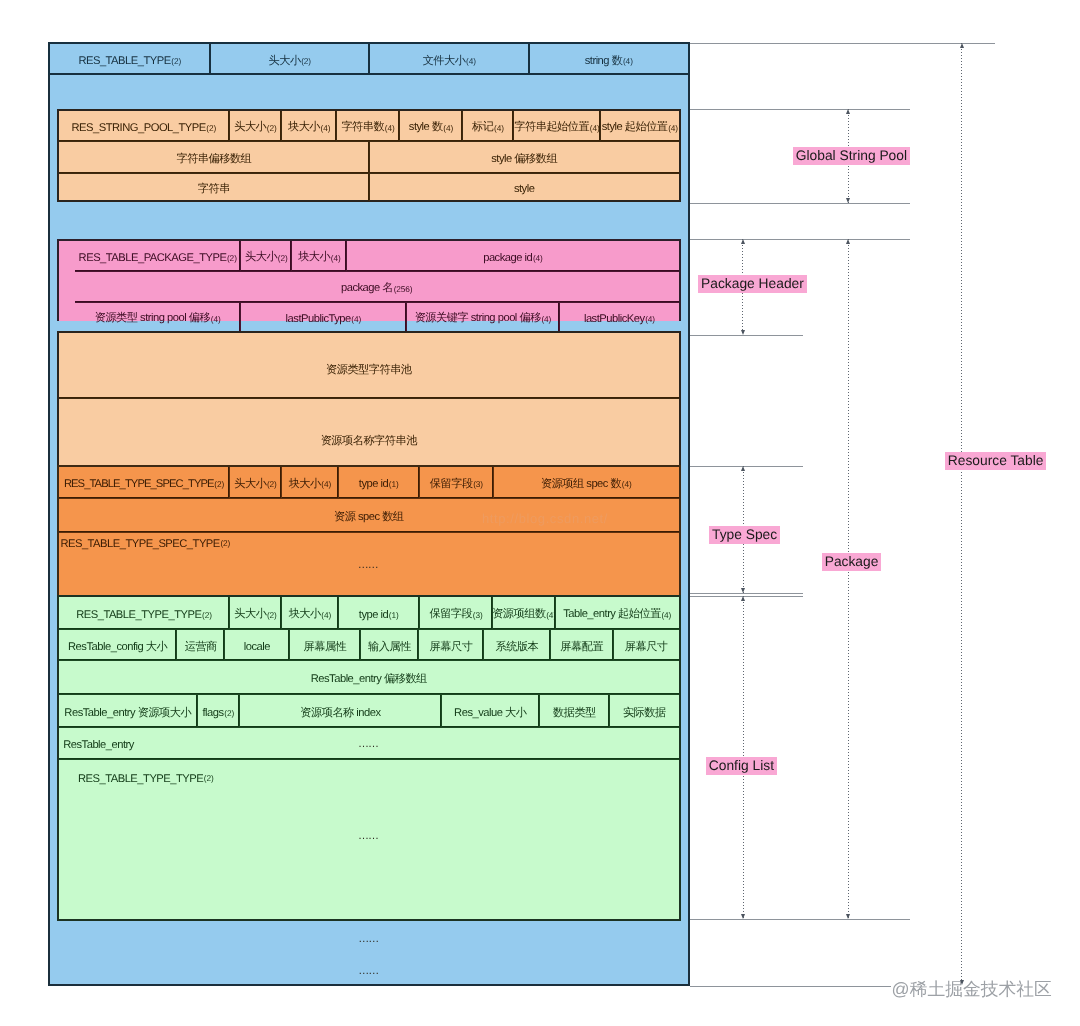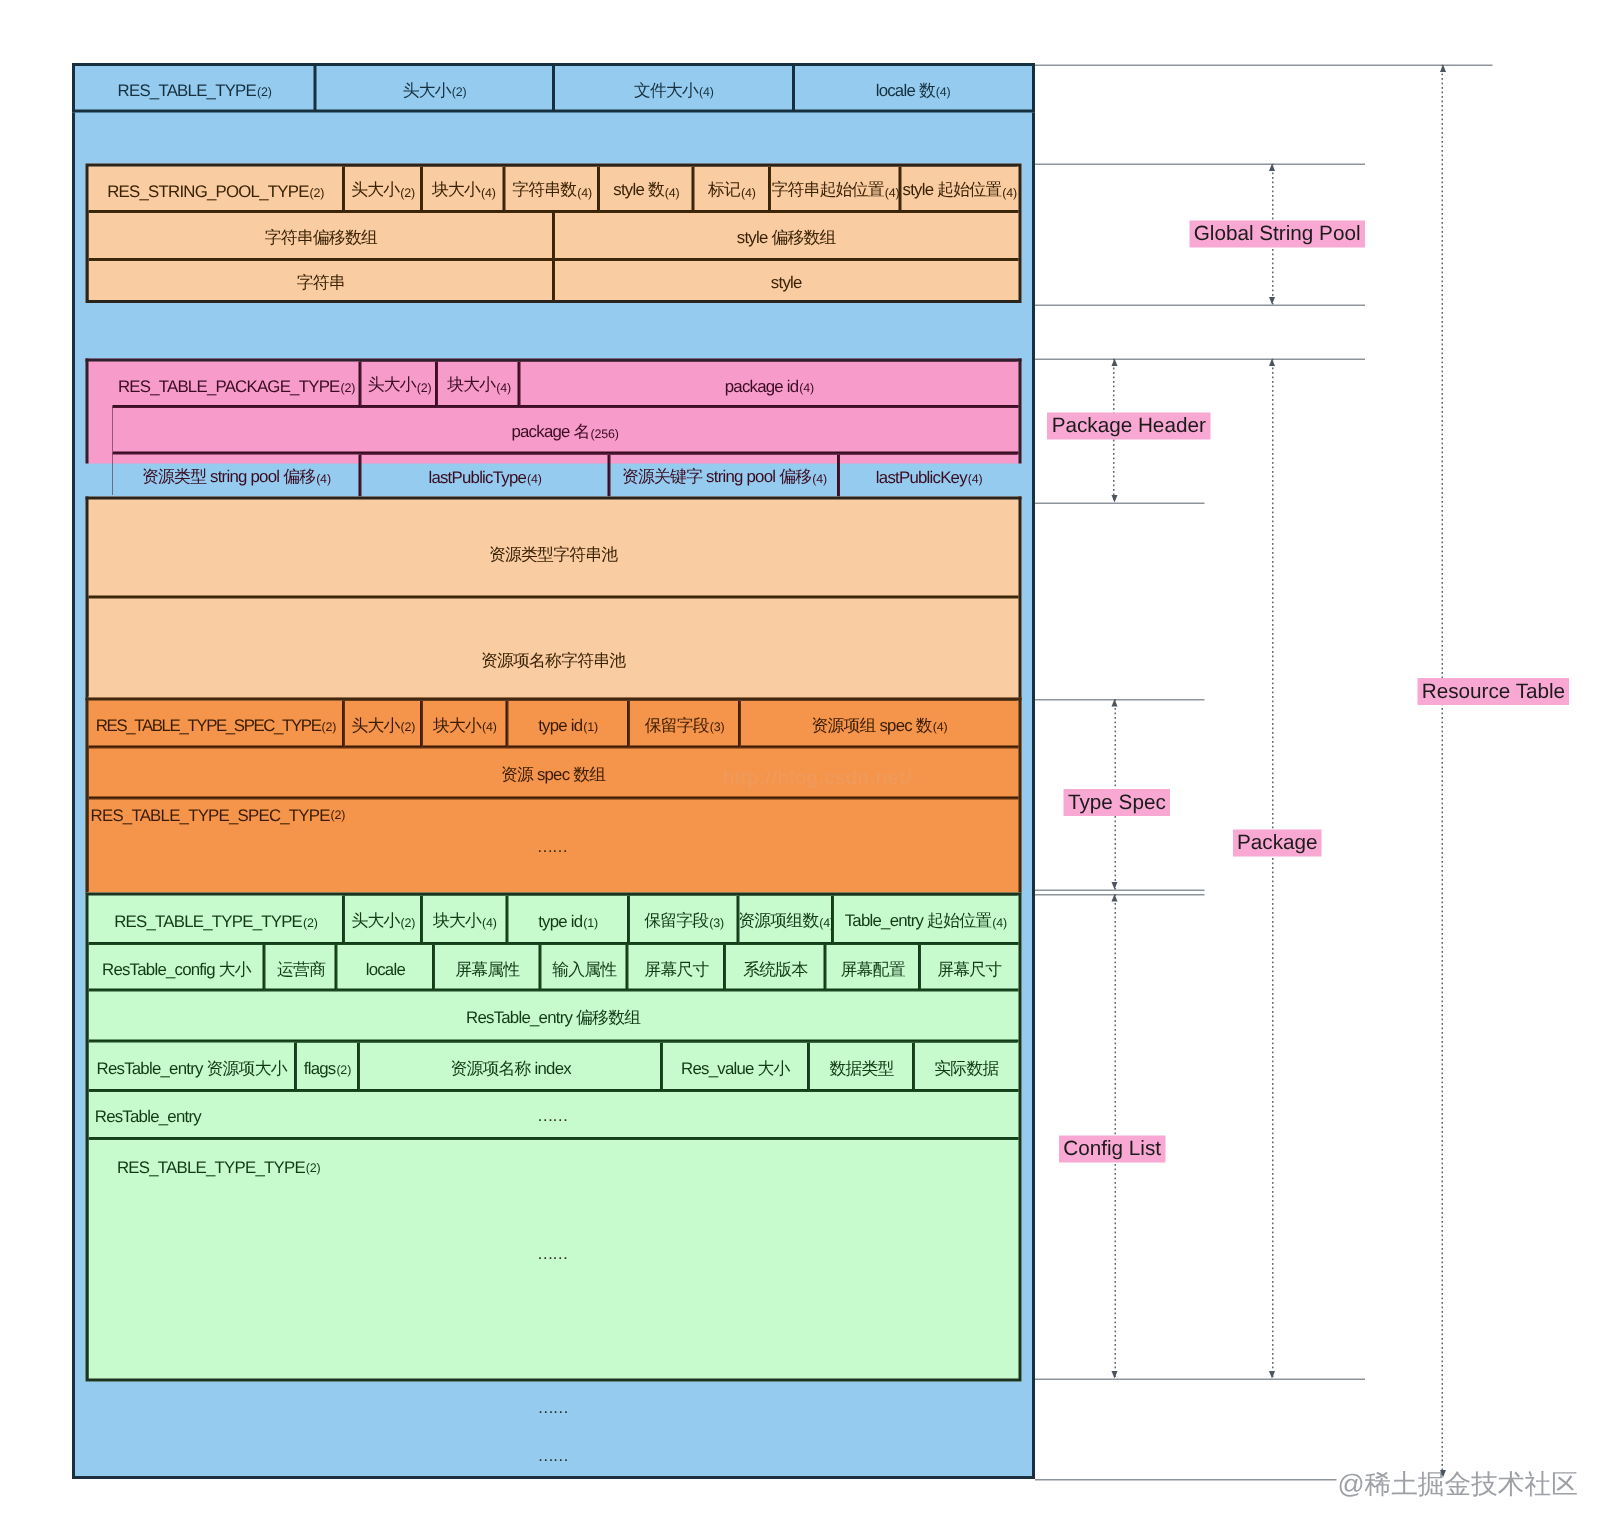--- a/index.html
+++ b/index.html
@@ -69,21 +69,21 @@
         </div>
     <div class="cell  " style="width:160.5px;">
           <span class="lbl">头大小</span>
           <span class="sub">(2)</span>
         </div>
     <div class="cell  " style="width:160.5px;">
           <span class="lbl">文件大小</span>
           <span class="sub">(4)</span>
         </div>
     <div class="cell  " style="width:160.5px;">
-          <span class="lbl">locale 数</span>
+          <span class="lbl">string 数</span>
           <span class="sub">(4)</span>
         </div>
   </div>
 </div>
 <div class="grp t-lorange " style="left:57px;top:108.6px;width:623.5px;height:93.6px;">
   <div class="row " style="height:30.3px;">
     <div class="cell  " style="width:170.8px;">
           <span class="lbl">RES_STRING_POOL_TYPE</span>
           <span class="sub">(2)</span>
         </div>
@@ -126,21 +126,21 @@
   </div>
   <div class="row bt" style="height:28.2px;">
     <div class="cell  " style="width:311.8px;">
           <span class="lbl">字符串</span>
         </div>
     <div class="cell  " style="width:311.7px;">
           <span class="lbl">style</span>
         </div>
   </div>
 </div>
-<div class="grp t-pink nobb" style="left:57px;top:238.8px;width:623.5px;height:70px;padding-left:16px;">
+<div class="grp t-pink nobb" style="left:57px;top:238.8px;width:623.5px;height:82px;padding-left:16px;">
   <div class="row " style="height:30.1px;">
     <div class="cell  " style="width:170.9px;">
           <span class="lbl">RES_TABLE_PACKAGE_TYPE</span>
           <span class="sub">(2)</span>
         </div>
     <div class="cell  " style="width:52.6px;">
           <span class="lbl">头大小</span>
           <span class="sub">(2)</span>
         </div>
     <div class="cell  " style="width:56.9px;">

